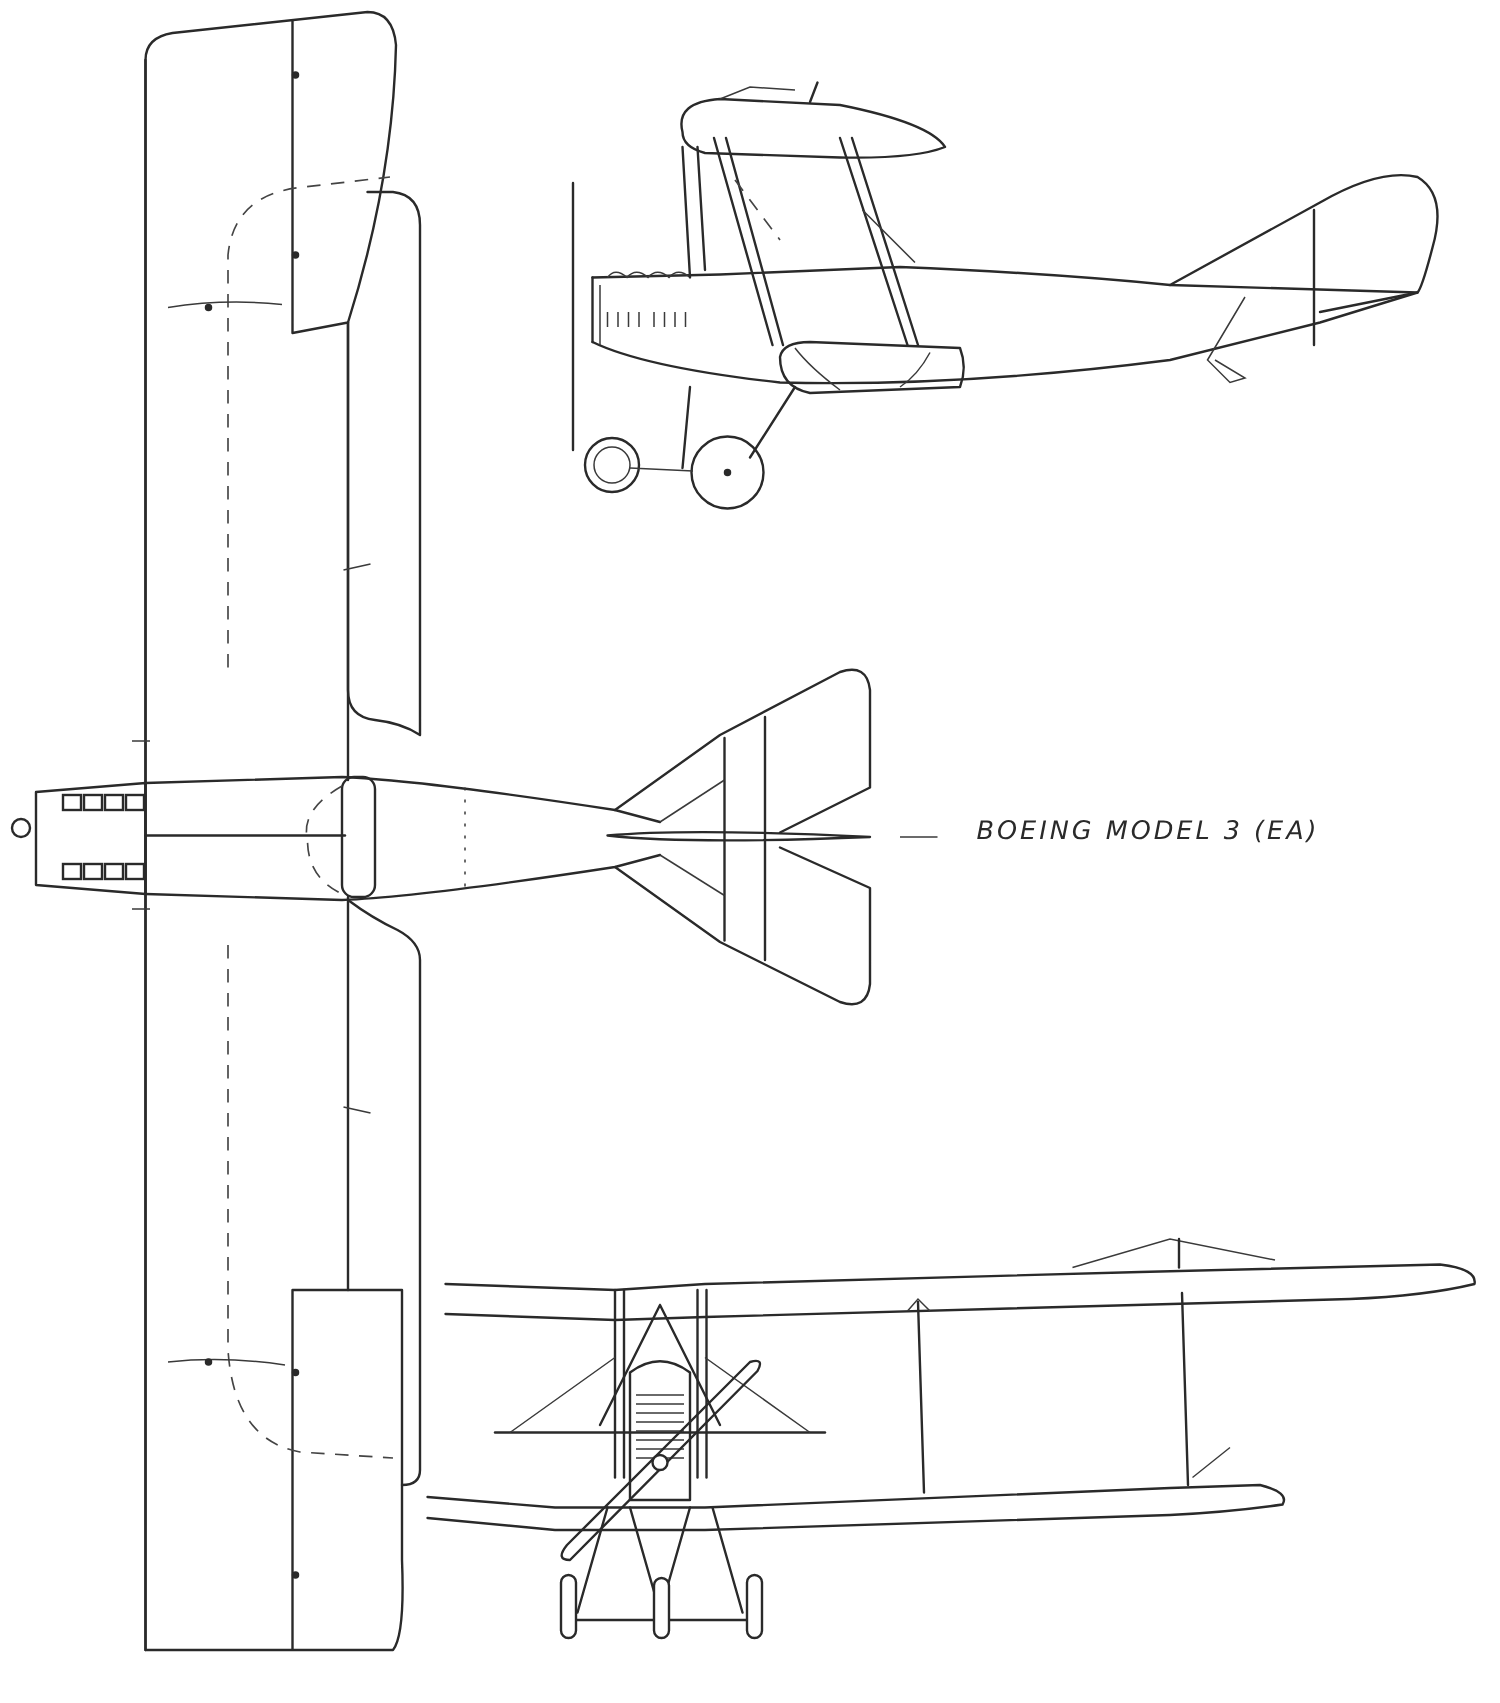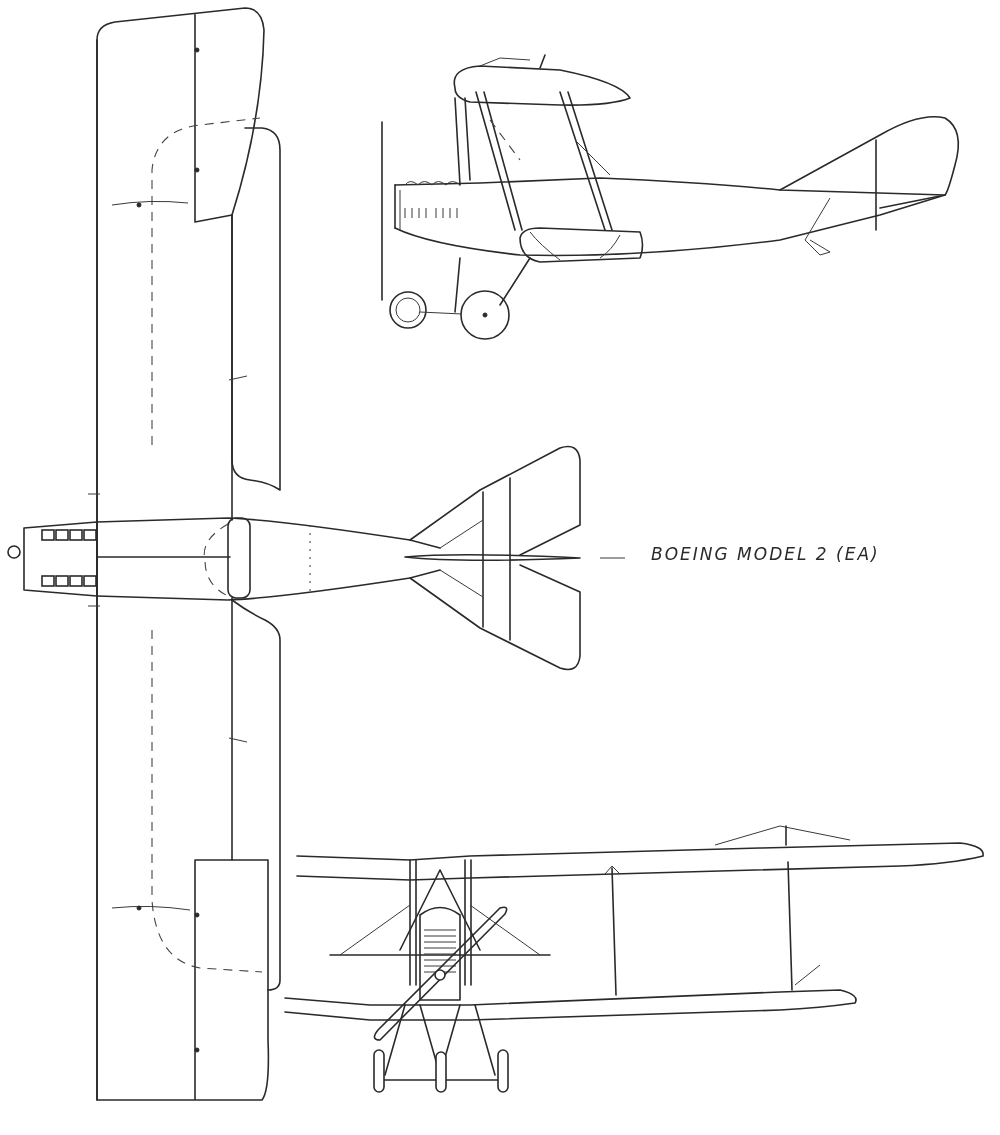--- a/index.html
+++ b/index.html
@@ -153,13 +153,13 @@
     <circle class="fill" cx="440" cy="975" r="5"></circle>
 
     <path class="ln" d="M405,1005 L385,1075 M420,1005 L440,1075 M460,1005 L440,1075 M475,1005 L495,1075"></path>
     <path class="ln" d="M378,1080 L505,1080"></path>
     <rect class="fill" x="374" y="1050" width="10" height="42" rx="5"></rect>
     <rect class="fill" x="436" y="1052" width="10" height="40" rx="5"></rect>
     <rect class="fill" x="498" y="1050" width="10" height="42" rx="5"></rect>
   </g>
 </svg>
 
-<div class="title">BOEING MODEL 2 (EA)</div>
+<div class="title">BOEING MODEL 3 (EA)</div>
 
 </body></html>

